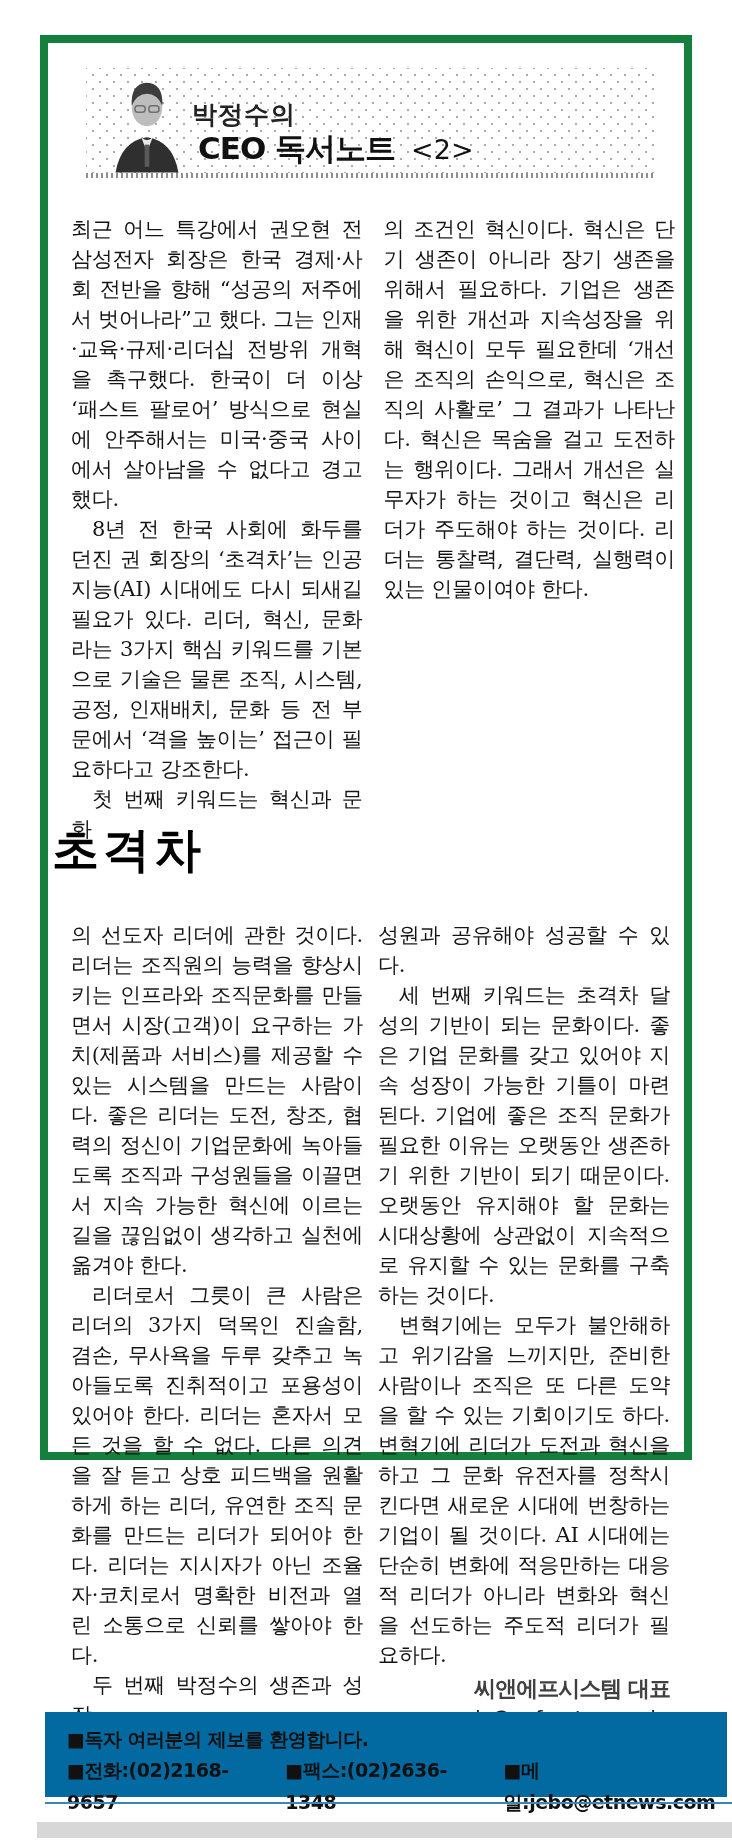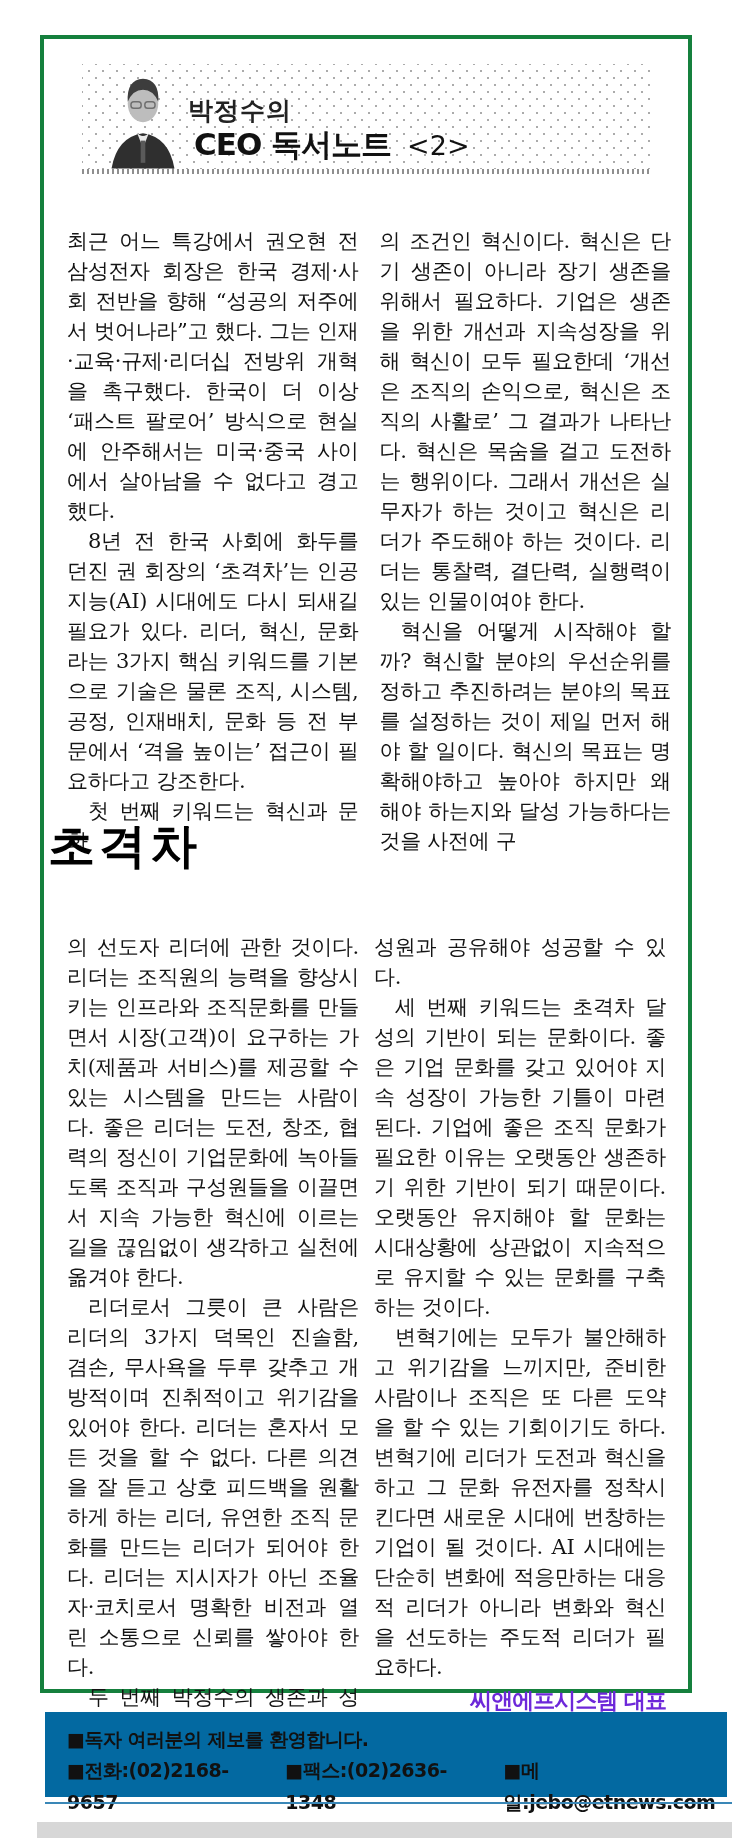--- a/index.html
+++ b/index.html
@@ -1,22 +1,22 @@
 <!DOCTYPE html>
 <html><head>
 <meta charset="utf-8">
 <style>
   html,body{margin:0;padding:0;background:#ffffff;}
   .page{
     position:relative;width:732px;height:1845px;background:#ffffff;
     font-family:"DejaVu Serif", serif;color:#1a1a1a;overflow:hidden;
   }
   .article-box{
-    position:absolute;left:40px;top:35px;width:652px;height:1658px;
-    border:4px solid #15803d;box-sizing:border-box;background:#fff;
+    position:absolute;left:40px;top:35px;width:652px;height:1425px;
+    border:8px solid #15803d;box-sizing:border-box;background:#fff;
   }
   
   .header-band{
     position:absolute;left:38px;top:25px;width:570px;height:105px;
     background-image:
       radial-gradient(circle, #ababab 1.2px, transparent 1.5px),
       radial-gradient(circle, #ababab 1.2px, transparent 1.5px);
     background-size:14px 14px;background-position:0 0,7px 7px;
   }
   .header-hatch{
@@ -34,34 +34,34 @@
     font-family:"DejaVu Sans", sans-serif;font-weight:800;font-size:31px;color:#111;
     letter-spacing:-1px;
   }
   .episode{
     font-family:"DejaVu Sans", sans-serif;font-weight:400;font-size:27px;color:#111;
     margin-left:16px;
   }
   
   .body-top{position:absolute;left:23px;top:171px;width:604px;display:flex;gap:21px;}
   .body-bottom{position:absolute;left:23px;top:877px;width:604px;display:flex;gap:15px;}
-  .col{width:292px;margin-top:16px;}
+  .col{width:292px;}
   .col p{
     margin:0;font-size:21px;line-height:30px;text-align:justify;
     color:#141414;letter-spacing:-0.3px;
   }
   .col p.indent{text-indent:21px;}
   .headline{
     position:absolute;left:0;top:773px;width:652px;margin:4px;
     font-family:"DejaVu Serif", serif;font-weight:600;
     font-size:47px;line-height:60px;color:#000;letter-spacing:4px;
   }
   .byline{
     margin-top:4px;text-align:right;
-    font-family:"DejaVu Sans", sans-serif;font-weight:800;font-size:22px;line-height:30px;color:#6d28d9;
+    font-family:"DejaVu Sans", sans-serif;font-weight:800;font-size:22px;line-height:30px;color:#404040;
     letter-spacing:-1px;
   }
   .email{
     text-align:right;font-family:"DejaVu Sans", sans-serif;font-weight:400;
     font-size:21px;line-height:30px;color:#222;letter-spacing:-0.5px;
   }
   
   .footer-box{
     position:absolute;left:45px;top:1712px;width:682px;height:85px;
     background:#0369a1;box-sizing:border-box;padding:12px 4px 0 22px;
@@ -97,30 +97,29 @@
     <div class="header-hatch"></div>
 
     <div class="body-top">
       <div class="col">
         <p>최근 어느 특강에서 권오현 전 삼성전자 회장은 한국 경제·사회 전반을 향해 “성공의 저주에서 벗어나라”고 했다. 그는 인재·교육·규제·리더십 전방위 개혁을 촉구했다. 한국이 더 이상 ‘패스트 팔로어’ 방식으로 현실에 안주해서는 미국·중국 사이에서 살아남을 수 없다고 경고했다.</p>
         <p class="indent">8년 전 한국 사회에 화두를 던진 권 회장의 ‘초격차’는 인공지능(AI) 시대에도 다시 되새길 필요가 있다. 리더, 혁신, 문화라는 3가지 핵심 키워드를 기본으로 기술은 물론 조직, 시스템, 공정, 인재배치, 문화 등 전 부문에서 ‘격을 높이는’ 접근이 필요하다고 강조한다.</p>
         <p class="indent">첫 번째 키워드는 혁신과 문화</p>
       </div>
       <div class="col">
         <p>의 조건인 혁신이다. 혁신은 단기 생존이 아니라 장기 생존을 위해서 필요하다. 기업은 생존을 위한 개선과 지속성장을 위해 혁신이 모두 필요한데 ‘개선은 조직의 손익으로, 혁신은 조직의 사활로’ 그 결과가 나타난다. 혁신은 목숨을 걸고 도전하는 행위이다. 그래서 개선은 실무자가 하는 것이고 혁신은 리더가 주도해야 하는 것이다. 리더는 통찰력, 결단력, 실행력이 있는 인물이여야 한다.</p>
-        <p class="indent">혁신을 어떻게 시작해야 할까? 혁신할 분야의 우선순위를 정하고 추진하려는 분야의 목표를 설정하는 것이 제일 먼저 해야 할 일이다. 혁신의 목표는 명확해야하고 높아야 하지만 왜 해야 하는지와 달성 가능하다는 것을 사전에 구</p>
       </div>
     </div>
 
     <h1 class="headline">초격차</h1>
 
     <div class="body-bottom">
       <div class="col">
         <p>의 선도자 리더에 관한 것이다. 리더는 조직원의 능력을 향상시키는 인프라와 조직문화를 만들면서 시장(고객)이 요구하는 가치(제품과 서비스)를 제공할 수 있는 시스템을 만드는 사람이다. 좋은 리더는 도전, 창조, 협력의 정신이 기업문화에 녹아들도록 조직과 구성원들을 이끌면서 지속 가능한 혁신에 이르는 길을 끊임없이 생각하고 실천에 옮겨야 한다.</p>
-        <p class="indent">리더로서 그릇이 큰 사람은 리더의 3가지 덕목인 진솔함, 겸손, 무사욕을 두루 갖추고 개방적이며 진취적이고 위기감을 있어야 한다. 리더는 혼자서 모든 것을 할 수 없다. 다른 의견을 잘 듣고 상호 피드백을 원활하게 하는 리더, 유연한 조직 문화를 만드는 리더가 되어야 한다. 리더는 지시자가 아닌 조율자·코치로서 명확한 비전과 열린 소통으로 신뢰를 쌓아야 한다.</p>
+        <p class="indent">리더로서 그릇이 큰 사람은 리더의 3가지 덕목인 진솔함, 겸손, 무사욕을 두루 갖추고 녹아들도록 진취적이고 포용성이 있어야 한다. 리더는 혼자서 모든 것을 할 수 없다. 다른 의견을 잘 듣고 상호 피드백을 원활하게 하는 리더, 유연한 조직 문화를 만드는 리더가 되어야 한다. 리더는 지시자가 아닌 조율자·코치로서 명확한 비전과 열린 소통으로 신뢰를 쌓아야 한다.</p>
         <p class="indent">두 번째 박정수의 생존과 성장</p>
       </div>
       <div class="col">
         <p>성원과 공유해야 성공할 수 있다.</p>
         <p class="indent">세 번째 키워드는 초격차 달성의 기반이 되는 문화이다. 좋은 기업 문화를 갖고 있어야 지속 성장이 가능한 기틀이 마련된다. 기업에 좋은 조직 문화가 필요한 이유는 오랫동안 생존하기 위한 기반이 되기 때문이다. 오랫동안 유지해야 할 문화는 시대상황에 상관없이 지속적으로 유지할 수 있는 문화를 구축하는 것이다.</p>
         <p class="indent">변혁기에는 모두가 불안해하고 위기감을 느끼지만, 준비한 사람이나 조직은 또 다른 도약을 할 수 있는 기회이기도 하다. 변혁기에 리더가 도전과 혁신을 하고 그 문화 유전자를 정착시킨다면 새로운 시대에 번창하는 기업이 될 것이다. AI 시대에는 단순히 변화에 적응만하는 대응적 리더가 아니라 변화와 혁신을 선도하는 주도적 리더가 필요하다.</p>
         <div class="byline">씨앤에프시스템 대표</div>
         <div class="email">ceopjs@cnfsystem.co.kr</div>
       </div>
     </div>

